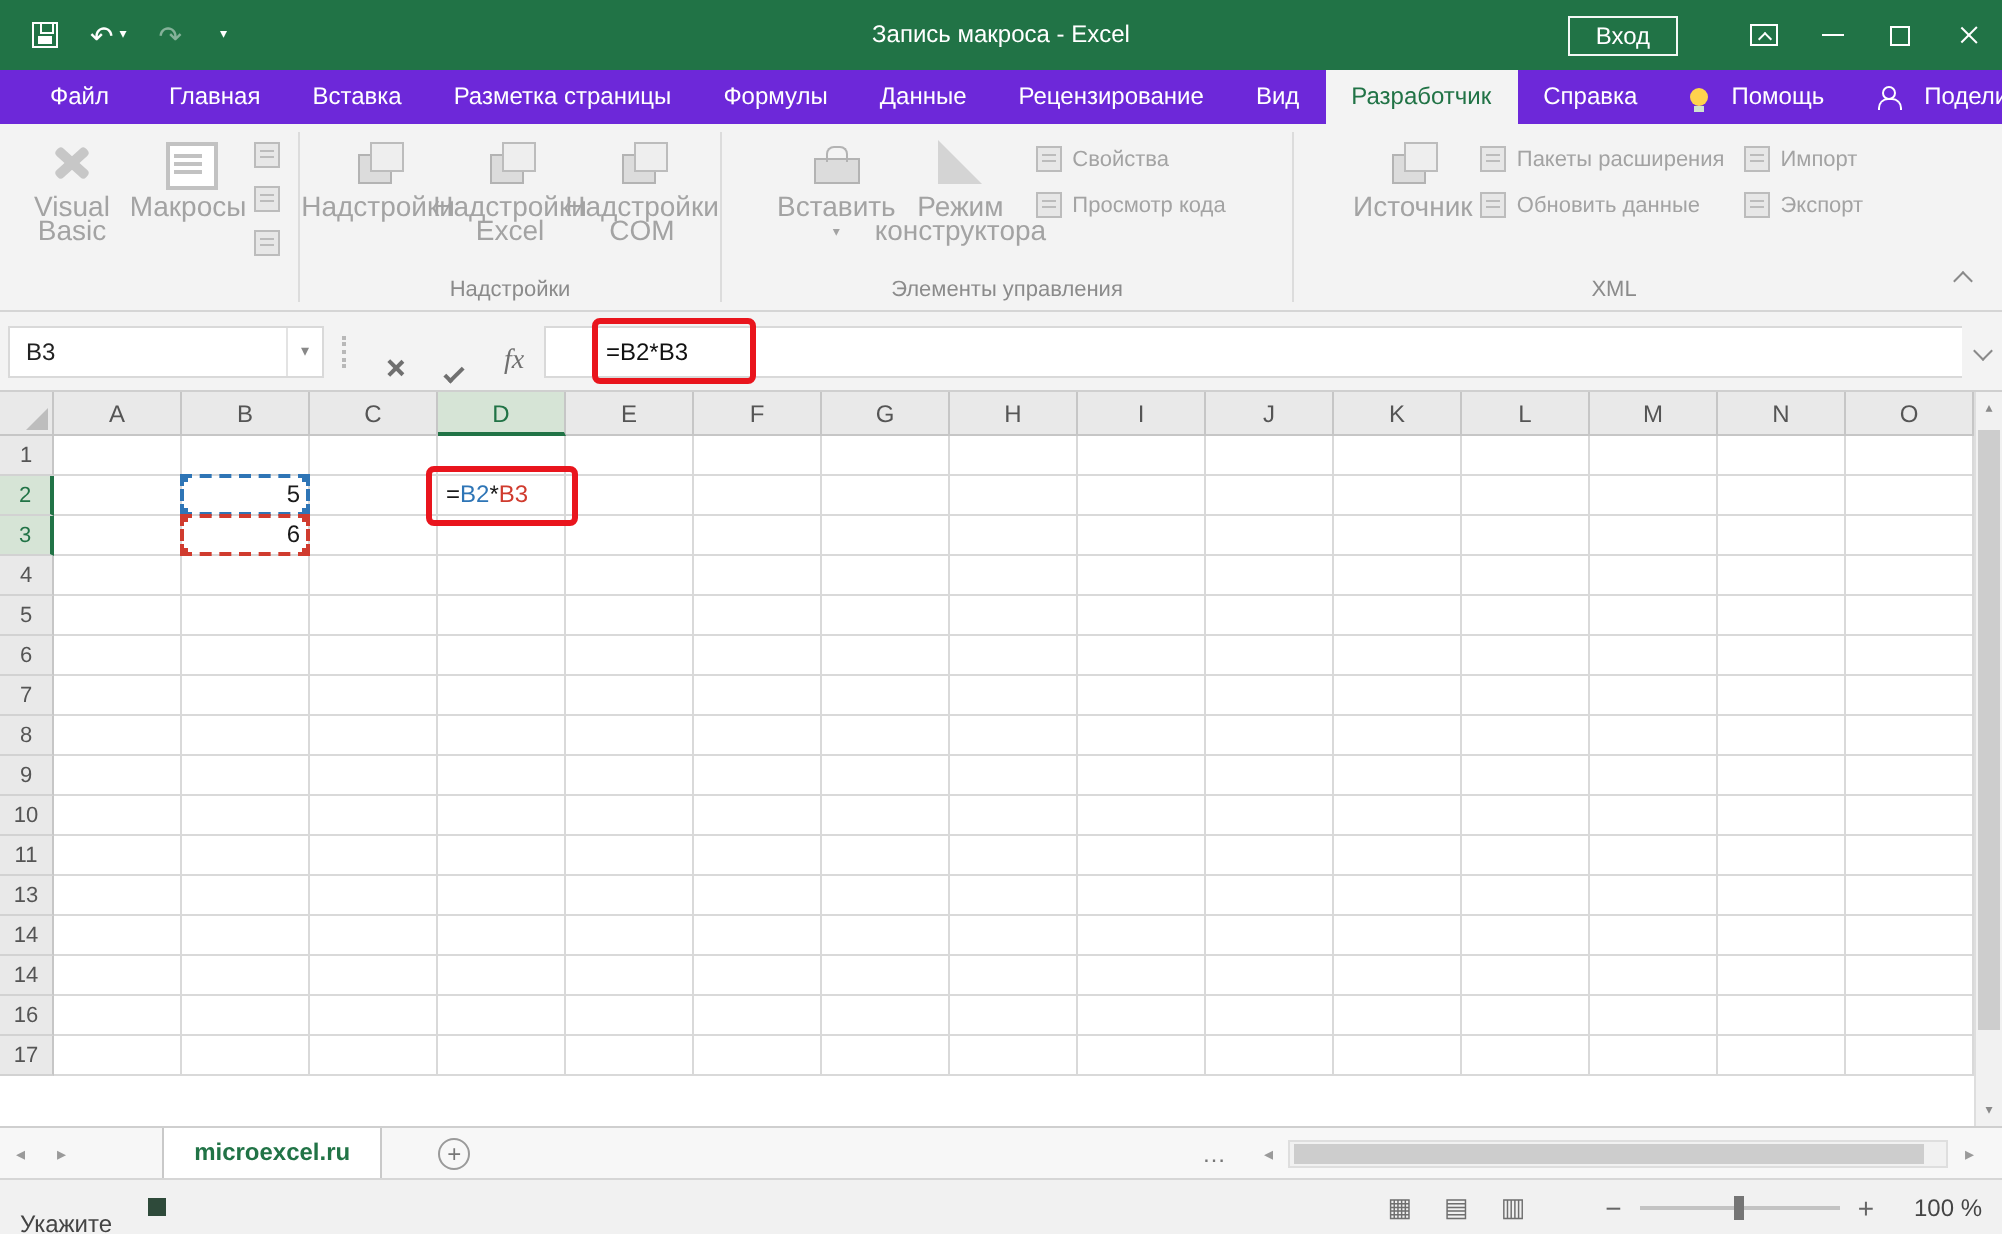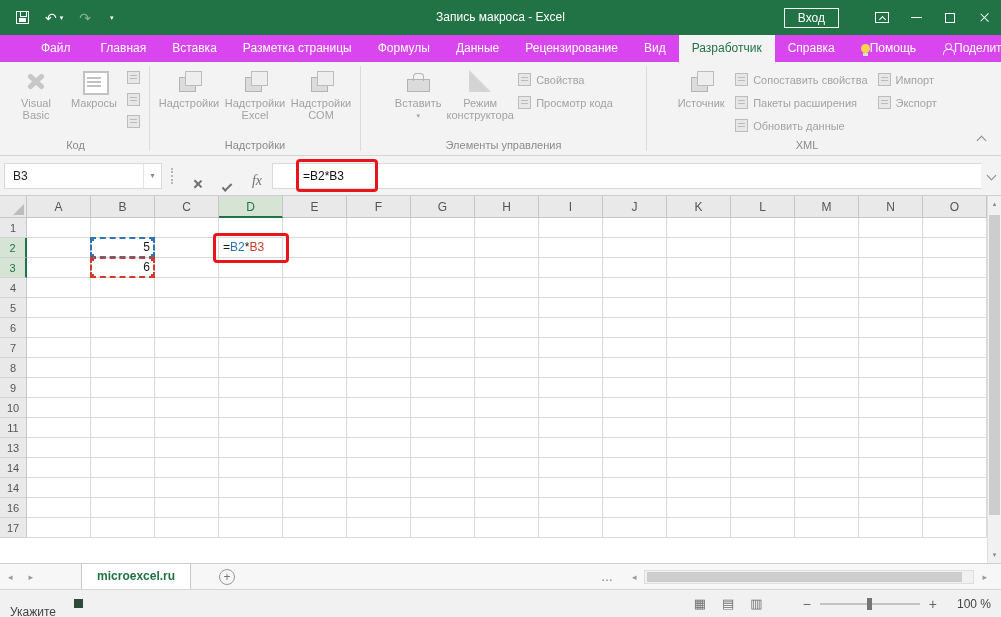--- a/index.html
+++ b/index.html
@@ -23,42 +23,42 @@
   .ropts-icon { position:relative; width:14px; height:11px; border:1px solid #fff; }
   .ropts-icon::after { content:""; position:absolute; left:4px; top:4px; width:4px; height:4px; border-left:1.4px solid #fff; border-bottom:1.4px solid #fff; transform:rotate(135deg); }
   .winbtn { width:34px; height:35px; display:flex; align-items:center; justify-content:center; }
   .min-icon { width:11px; height:1px; background:#fff; }
   .max-icon { width:10px; height:10px; border:1px solid #fff; }
   .x-icon { position:relative; width:11px; height:11px; }
   .x-icon::before,.x-icon::after { content:""; position:absolute; left:5px; top:0; width:1.4px; height:11px; background:#fff; }
   .x-icon::before { transform:rotate(45deg); } .x-icon::after { transform:rotate(-45deg); }
 
   
-  .tabrow { position:absolute; top:35px; left:0; right:0; height:27px; background:#d946ef; display:flex; align-items:stretch; padding-left:24px; }
+  .tabrow { position:absolute; top:35px; left:0; right:0; height:27px; background:#6d28d9; display:flex; align-items:stretch; padding-left:8px; }
   .tab { padding:0 13px; line-height:27px; color:#fff; font-size:12px; white-space:nowrap; }
   .tab.file { padding:0 17px; }
   .tab.active { background:#f3f3f3; color:#217346; }
   .tr-right { margin-left:auto; display:flex; align-items:stretch; padding-right:12px; }
-  .tab.with-icon { display:flex; align-items:center; gap:0; }
+  .tab.with-icon { display:flex; align-items:center; gap:12px; }
   .bulb { width:9px; height:9px; border-radius:50%; background:#ffd34d; position:relative; }
   .bulb::after { content:""; position:absolute; left:2px; bottom:-3px; width:5px; height:3px; background:#cfe3cf; }
   .person { width:12px; height:12px; position:relative; }
   .person::before { content:""; position:absolute; left:3px; top:0; width:5px; height:5px; border:1px solid #fff; border-radius:50%; }
   .person::after { content:""; position:absolute; left:1px; bottom:0; width:10px; height:5px; border:1px solid #fff; border-bottom:none; border-radius:5px 5px 0 0; }
 
   
   .ribbon { position:absolute; top:62px; left:0; right:0; height:94px; background:#f3f3f3; border-bottom:1px solid #d5d5d5; display:flex; padding-left:2px; }
   .rgroup { display:flex; flex-direction:column; padding-top:2px; }
   .g-code { width:147px; } .g-addins { width:210px;justify-content:flex-end; } .g-controls { width:285px; } .g-xml { width:320px; }
   .rbody { flex:1; display:flex; align-items:flex-start; justify-content:center; }
   .glabel { height:17px; line-height:15px; text-align:center; font-size:11px; color:#8b8b8b; }
   .gsep { width:1px; background:#dcdcdc; margin:4px 0; }
   .bigbtn { width:58px; min-height:72px; display:flex; flex-direction:column; align-items:center; padding-top:4px; gap:3px; color:#a3a3a3; }
   .bigbtn.w64 { width:66px; }
-  .blabel { font-size:11px; line-height:12px; text-align:center; }
+  .blabel { font-size:14px; line-height:12px; text-align:center; }
   .dd { font-size:7px; color:#a3a3a3; }
   .smallcol { display:flex; flex-direction:column; gap:9px; padding:7px 4px 0; }
   .smallbtns { display:flex; flex-direction:column; padding-top:4px; }
   .smallbtn { display:flex; align-items:center; gap:5px; height:23px; padding:0 5px; font-size:11px; color:#a3a3a3; white-space:nowrap; }
   .bicon { width:26px; height:26px; position:relative; flex:none; }
   .icon-vb::before,.icon-vb::after { content:""; position:absolute; left:3px; top:11px; width:20px; height:5px; background:#c7c7c7; border-radius:2px; }
   .icon-vb::before { transform:rotate(-42deg); } .icon-vb::after { transform:rotate(42deg); }
   .icon-macros::before { content:""; position:absolute; left:2px; top:3px; width:22px; height:20px; border:2px solid #c2c2c2; background:#fff; }
   .icon-macros::after { content:""; position:absolute; left:6px; top:9px; width:14px; height:2px; background:#c2c2c2; box-shadow:0 4px 0 #c2c2c2, 0 8px 0 #c2c2c2; }
   .icon-cube::before { content:""; position:absolute; left:3px; top:9px; width:15px; height:13px; background:#dcdcdc; border:1px solid #b3b3b3; }
@@ -212,21 +212,20 @@
         <div class="bigbtn">
           <span class="bicon icon-macros"></span>
           <span class="blabel">Макросы</span>
         </div>
         <div class="smallcol">
           <span class="s-icon"></span>
           <span class="s-icon"></span>
           <span class="s-icon"></span>
         </div>
       </div>
-      <div class="glabel">Код</div>
     </div>
     <div class="gsep"></div>
 
     <div class="rgroup g-addins">
       <div class="rbody">
         <div class="bigbtn w64">
           <span class="bicon icon-cube"></span>
           <span class="blabel">Надстройки</span>
         </div>
         <div class="bigbtn w64">
@@ -268,24 +267,20 @@
     </div>
     <div class="gsep"></div>
 
     <div class="rgroup g-xml">
       <div class="rbody">
         <div class="bigbtn">
           <span class="bicon icon-cube"></span>
           <span class="blabel">Источник</span>
         </div>
         <div class="smallbtns">
-          <div class="smallbtn">
-            <span class="s-icon"></span>
-            <span>Сопоставить свойства</span>
-          </div>
           <div class="smallbtn">
             <span class="s-icon"></span>
             <span>Пакеты расширения</span>
           </div>
           <div class="smallbtn">
             <span class="s-icon"></span>
             <span>Обновить данные</span>
           </div>
         </div>
         <div class="smallbtns">

